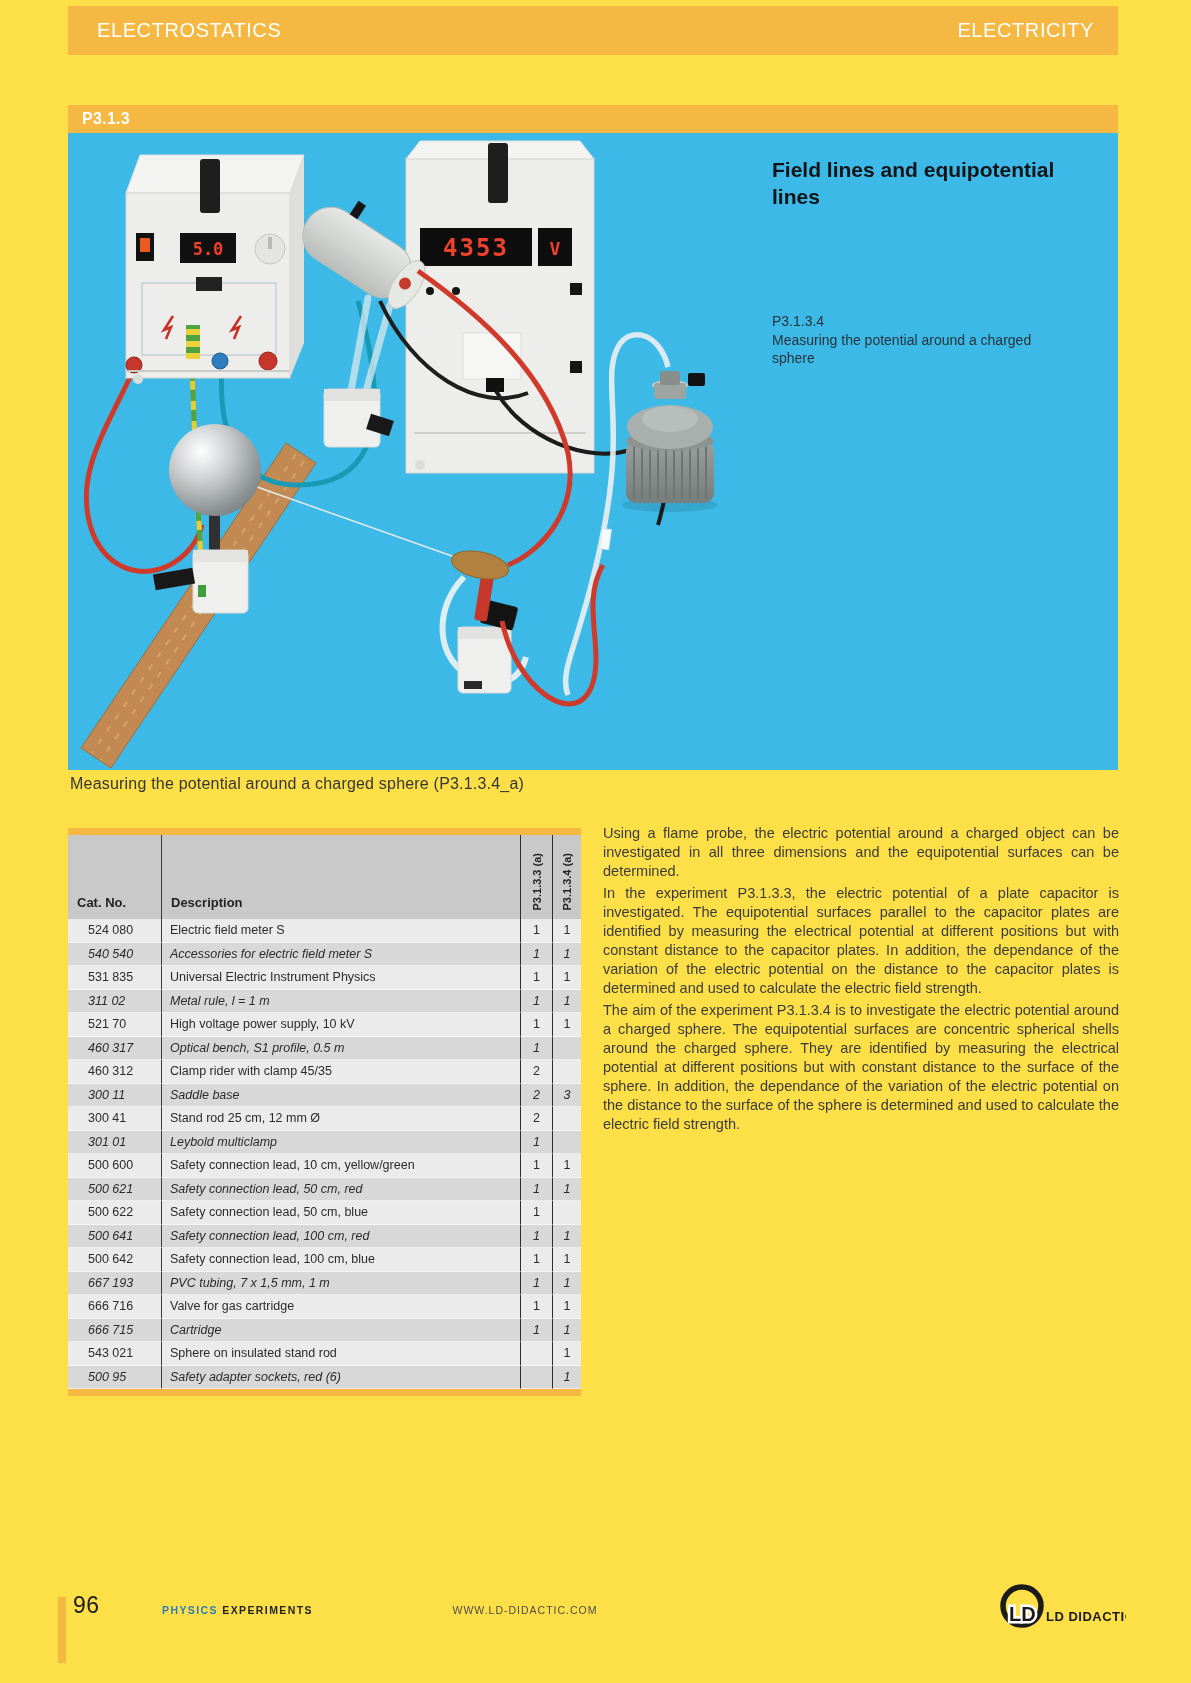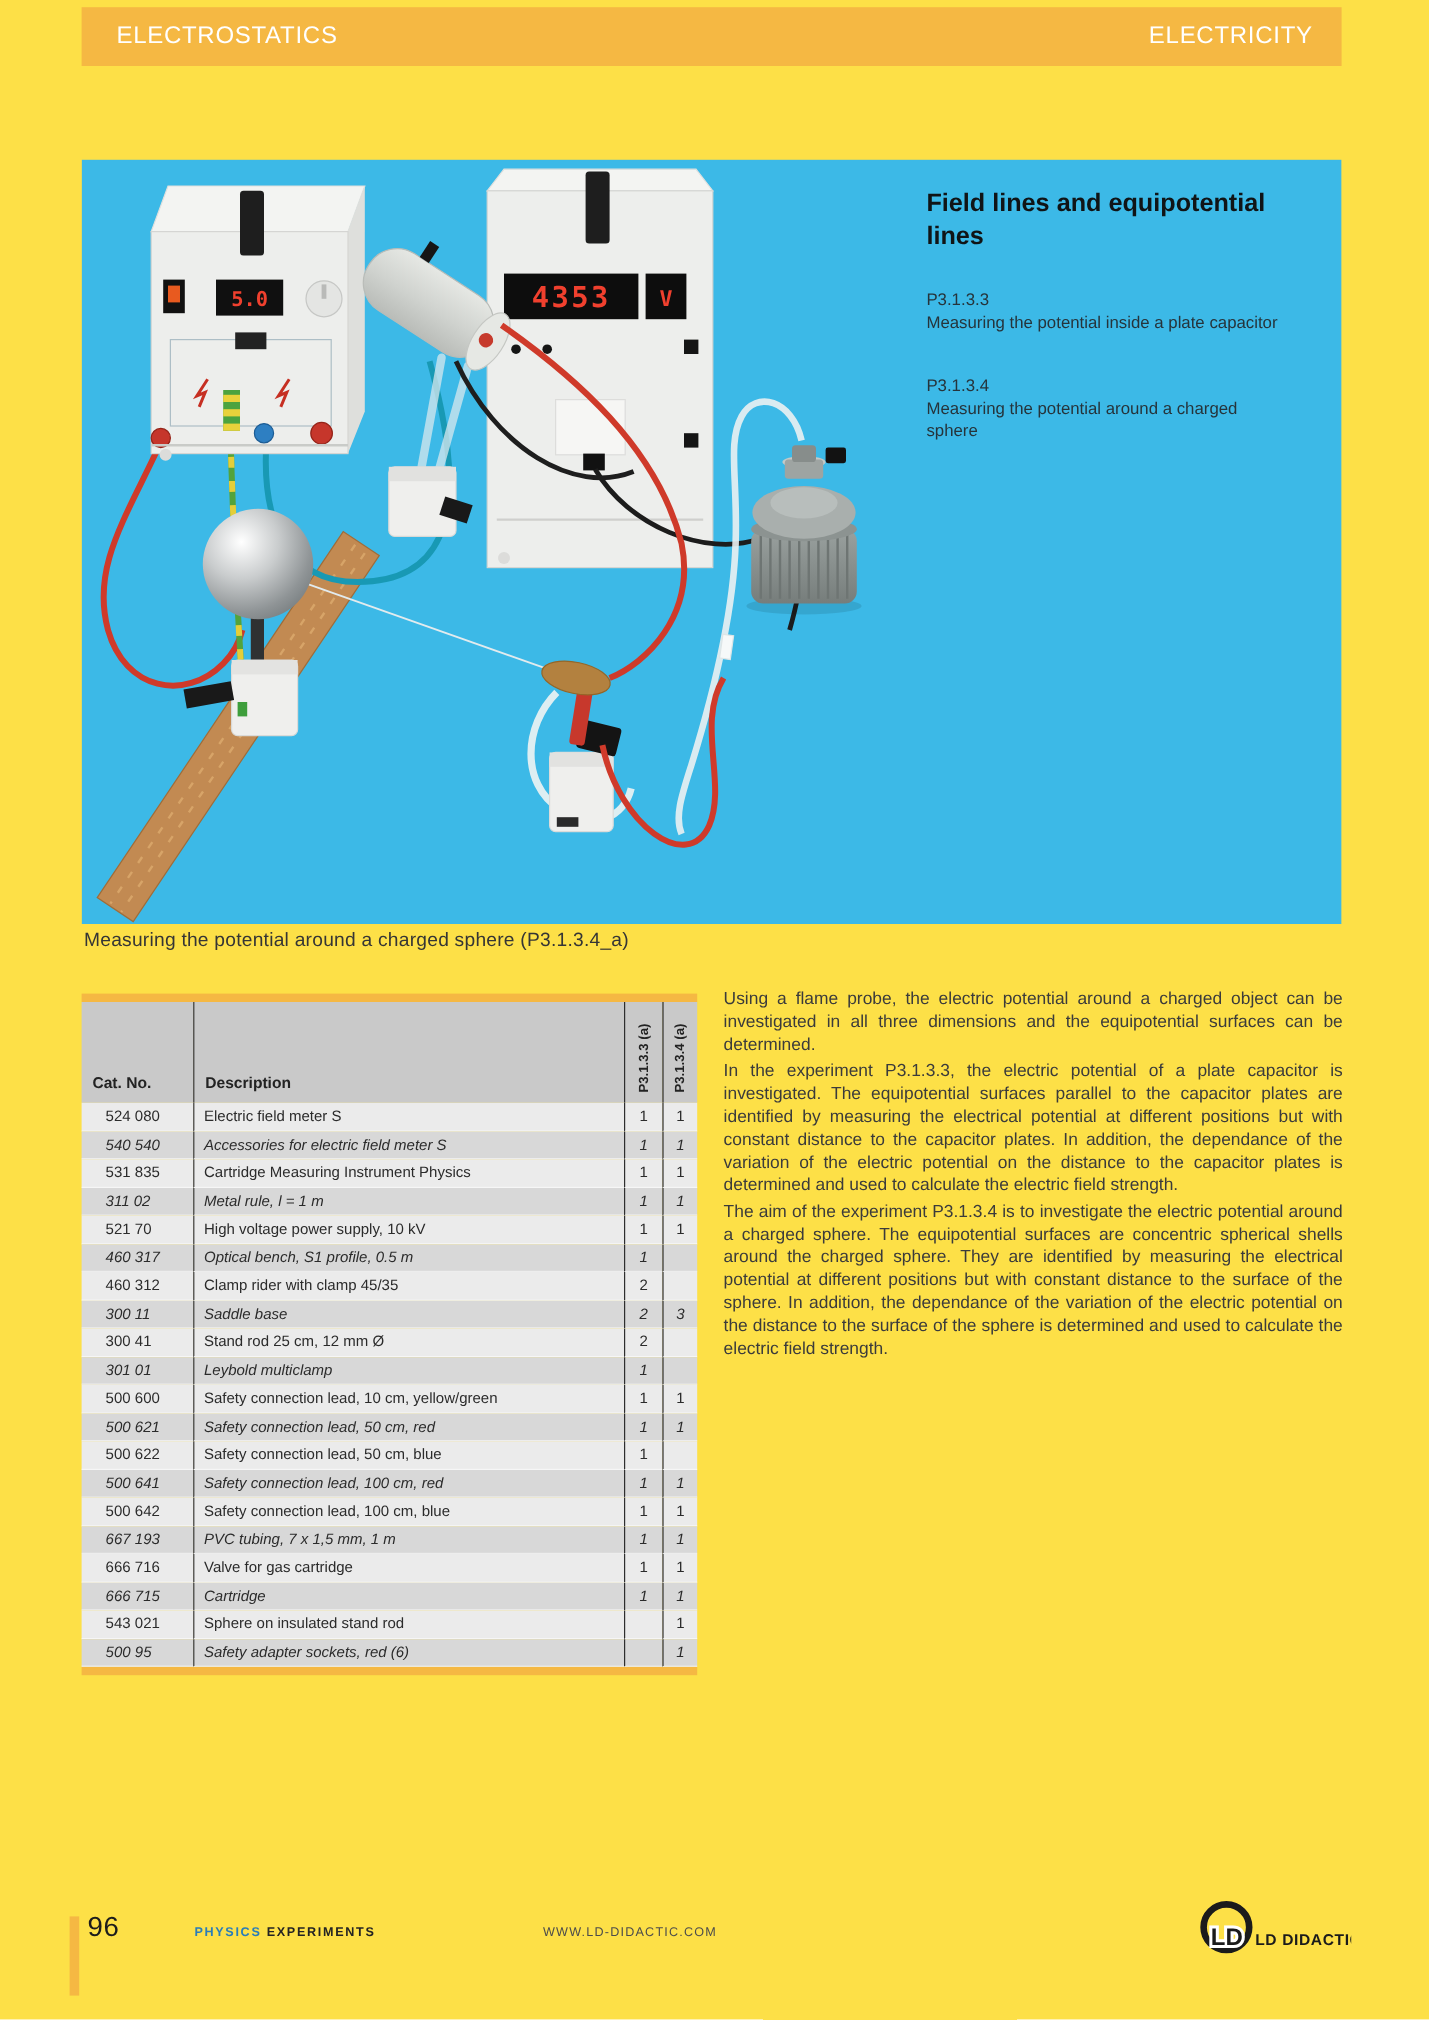--- a/index.html
+++ b/index.html
@@ -65,20 +65,23 @@
 </head>
 <body>
 
 <div class="page">
 
   <div class="topbar">
     <span class="ht">ELECTROSTATICS</span>
     <span class="ht">ELECTRICITY</span>
   </div>
 
+  <div class="sectionbar">
+    <span class="code">P3.1.3</span>
+  </div>
 
   <svg class="photo" viewBox="0 0 1050 637" xmlns="http://www.w3.org/2000/svg">
     <defs>
       <radialGradient id="sg" cx="35%" cy="30%" r="75%">
         <stop offset="0%" stop-color="#FFFFFF"></stop>
         <stop offset="45%" stop-color="#C9CCCD"></stop>
         <stop offset="85%" stop-color="#8F9496"></stop>
         <stop offset="100%" stop-color="#7E8486"></stop>
       </radialGradient>
       <linearGradient id="cyl" x1="0" y1="0" x2="0" y2="1">
@@ -200,24 +203,20 @@
       <rect x="410" y="436" width="13" height="52" rx="3" fill="#C7382C" transform="rotate(9 416 462)"></rect>
       <ellipse cx="412" cy="432" rx="29" ry="13" fill="#B3813F" stroke="#946628" transform="rotate(12 412 432)"></ellipse>
     </g>
     <path d="M434,488 C448,555 505,595 523,555 C538,520 512,470 535,432" stroke="#CF3A2A" stroke-width="5" fill="none"></path>
   </svg>
 
   <div class="hero-title">
     <div>Field lines and equipotential</div>
     <div>lines</div>
   </div>
-  <div class="exp e1">
-    <div>P3.1.3.3</div>
-    <div>Measuring the potential inside a plate capacitor</div>
-  </div>
   <div class="exp e2">
     <div>P3.1.3.4</div>
     <div>Measuring the potential around a charged sphere</div>
   </div>
 
   <div class="caption">Measuring the potential around a charged sphere (P3.1.3.4_a)</div>
 
   <div class="equip">
     <div class="t-accent"></div>
     <div class="t-grid">
@@ -239,21 +238,21 @@
         <div class="td qty c4">1</div>
       </div>
       <div class="tr dark">
         <div class="td cat">540 540</div>
         <div class="td desc c2">Accessories for electric field meter S</div>
         <div class="td qty c3">1</div>
         <div class="td qty c4">1</div>
       </div>
       <div class="tr">
         <div class="td cat">531 835</div>
-        <div class="td desc c2">Cartridge Measuring Instrument Physics</div>
+        <div class="td desc c2">Universal Electric Instrument Physics</div>
         <div class="td qty c3">1</div>
         <div class="td qty c4">1</div>
       </div>
       <div class="tr dark">
         <div class="td cat">311 02</div>
         <div class="td desc c2">Metal rule, l = 1 m</div>
         <div class="td qty c3">1</div>
         <div class="td qty c4">1</div>
       </div>
       <div class="tr">

